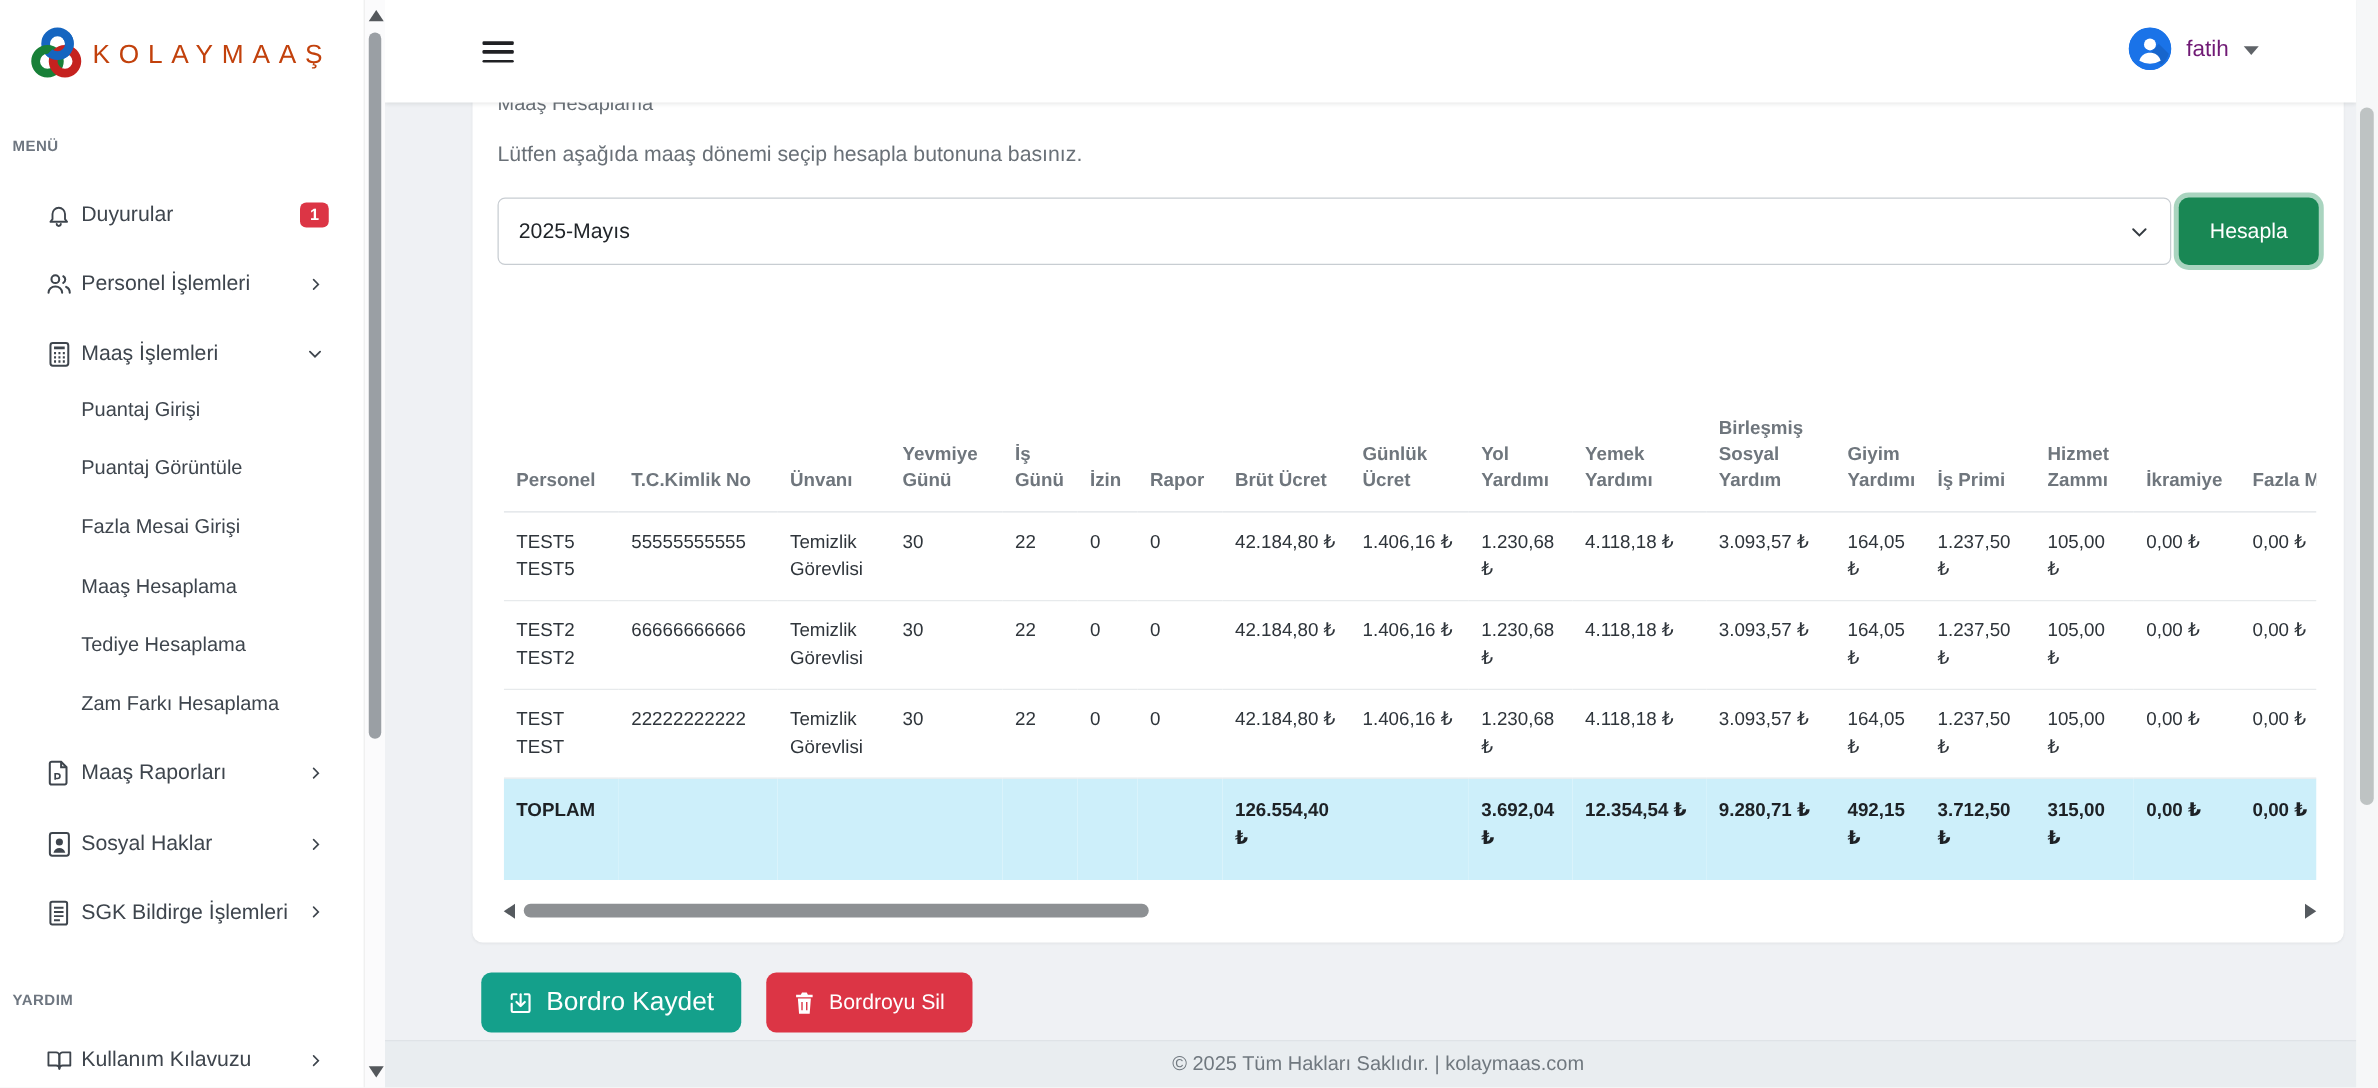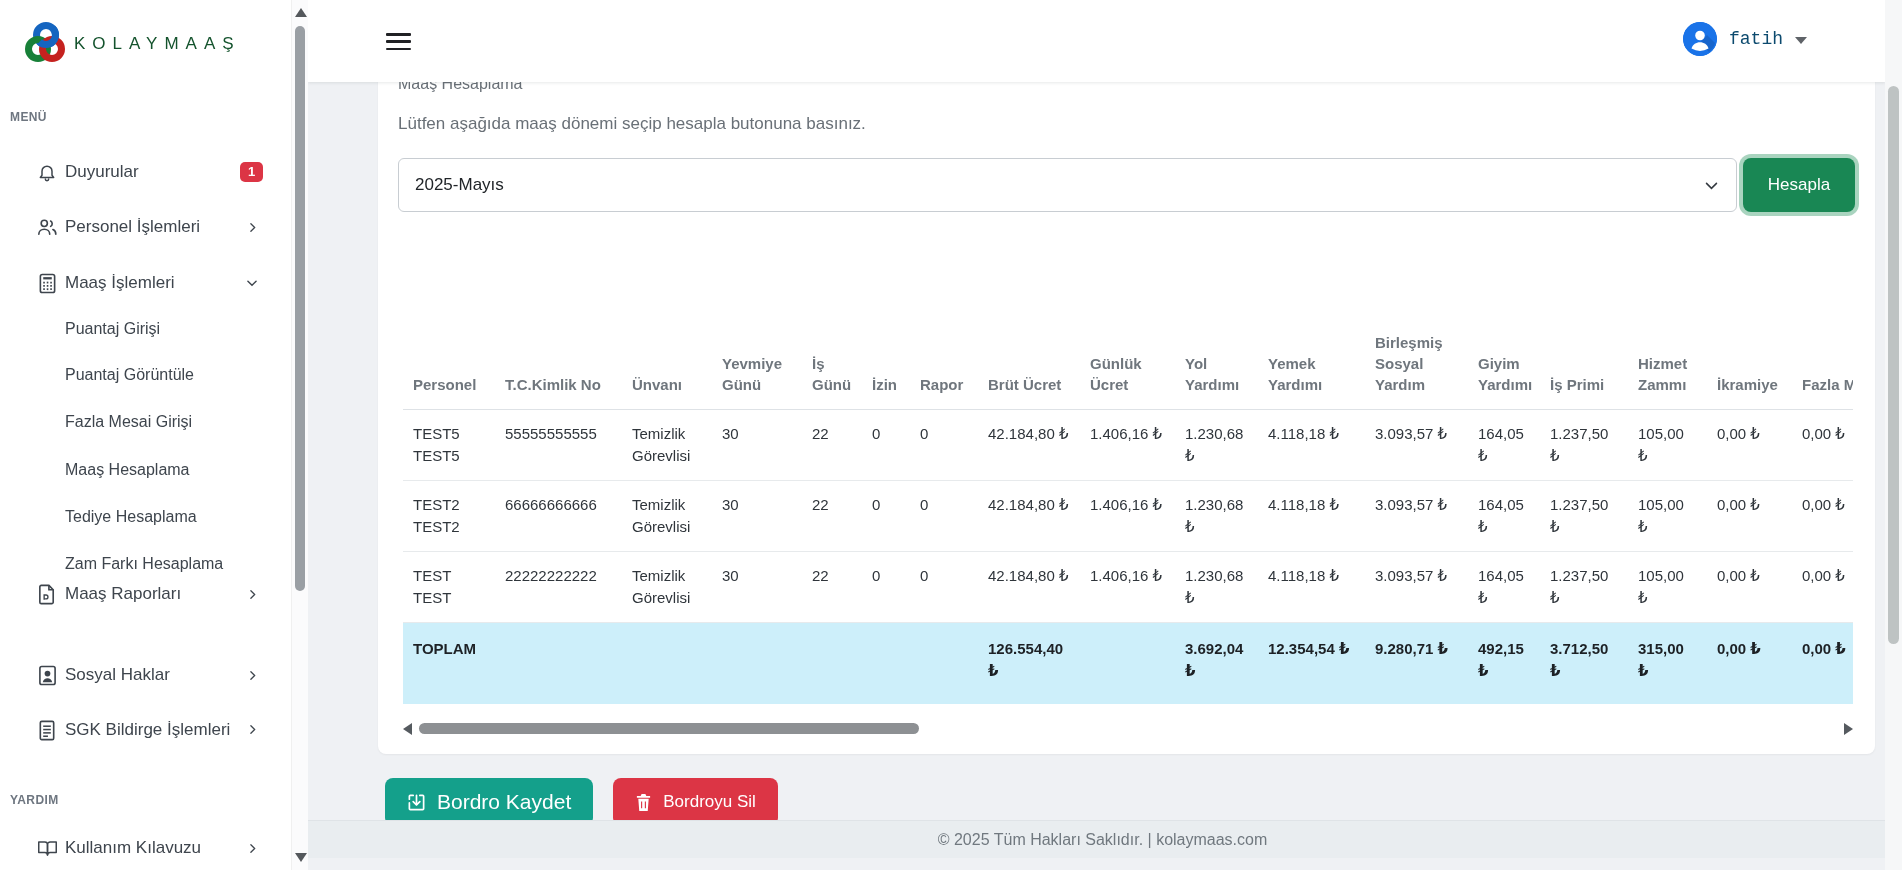--- a/index.html
+++ b/index.html
@@ -3,21 +3,21 @@
 <meta charset="utf-8">
 <style>
   * { margin:0; padding:0; box-sizing:border-box; }
   html,body { width:1902px; height:870px; overflow:hidden; }
   body { font-family:"Liberation Sans","DejaVu Sans",sans-serif; background:#eff1f4; color:#343a40; }
   .app { position:relative; width:1902px; height:870px; }
 
   
   .sidebar { position:absolute; left:0; top:0; width:291px; height:870px; background:#fff; z-index:6; }
   .brand { position:absolute; left:22px; top:16px; height:56px; display:flex; align-items:center; gap:8px; }
-  .brand-text { font-size:17px; letter-spacing:7px; color:#14532d; font-weight:500; }
+  .brand-text { font-size:21px; letter-spacing:7px; color:#c2410c; font-weight:500; }
   .section-label { position:absolute; left:10px; font-size:12px; font-weight:700; color:#6e7680; letter-spacing:.4px; }
   .nav-item { position:absolute; left:0; width:291px; height:30px; display:flex; align-items:center; cursor:pointer; }
   .nico { position:absolute; left:36px; width:22px; height:22px; color:#3e454d; display:flex; align-items:center; justify-content:center; }
   .nlabel { position:absolute; left:65px; font-size:17px; color:#3e454d; white-space:nowrap; }
   .wrap-label { position:absolute; left:10px; width:230px; text-indent:55px; font-size:17px; color:#3e454d; line-height:30px; }
   .nchev { position:absolute; right:32px; color:#3e454d; display:flex; }
   .badge { position:absolute; left:240px; background:#dc3545; color:#fff; font-size:13px; font-weight:700; border-radius:5px; padding:2px 8px; line-height:16px; }
   .sub-item { position:absolute; left:65px; font-size:16px; color:#3e454d; white-space:nowrap; cursor:pointer; }
 
   
@@ -25,21 +25,21 @@
   .side-scroll .thumb { position:absolute; left:3px; top:26px; width:10px; height:565px; background:#9a9fa4; border-radius:6px; }
   .tri-up { position:absolute; left:3px; top:8px; width:0; height:0; border-left:6px solid transparent; border-right:6px solid transparent; border-bottom:9px solid #54585c; }
   .tri-down { position:absolute; left:3px; bottom:8px; width:0; height:0; border-left:6px solid transparent; border-right:6px solid transparent; border-top:9px solid #54585c; }
 
   
   .topbar { position:absolute; left:308px; right:17px; top:0; height:82px; background:#fff; z-index:5; box-shadow:0 1px 3px rgba(60,64,67,.12); display:flex; align-items:center; }
   .hamburger { position:absolute; left:78px; top:33px; width:25px; height:17px; display:flex; flex-direction:column; justify-content:space-between; cursor:pointer; }
   .hamburger span { display:block; height:2.5px; background:#202124; border-radius:1px; }
   .user-menu { position:absolute; right:78px; top:22px; display:flex; align-items:center; gap:12px; cursor:pointer; }
   .avatar { width:34px; height:34px; border-radius:50%; background:#1a73e8; display:flex; align-items:center; justify-content:center; overflow:hidden; }
-  .user-name { font-size:18px; color:#0c4a6e;font-family:Liberation Mono, monospace; }
+  .user-name { font-size:18px; color:#701a75; }
   .caret { width:0; height:0; border-left:6px solid transparent; border-right:6px solid transparent; border-top:7px solid #5f6368; margin-top:3px; }
 
   
   .content { position:absolute; left:308px; right:17px; top:82px; bottom:0; background:#eff1f4; }
   .card { position:absolute; left:70px; top:-14px; width:1497px; min-height:686px; background:#fff; border-radius:0 0 8px 8px; box-shadow:0 1px 2px rgba(0,0,0,.05); padding:6px 20px 0; z-index:1; }
   .card-title { font-size:16px; color:#697077; line-height:20px; }
   .card-subtitle { font-size:17px; color:#697077; margin-top:20px; }
   .select-row { margin-top:24px; display:flex; align-items:center; }
   .period-select { position:relative; width:1340px; height:54px; border:1px solid #c8cdd2; border-radius:6px; background:#fff; display:flex; align-items:center; padding:0 40px 0 16px; font-size:17px; color:#212529; cursor:pointer; }
   .period-select .chev { position:absolute; right:16px; top:18px; color:#343a40; }
@@ -53,21 +53,21 @@
 
   .hscroll { position:relative; margin:16px 0 0 5px; width:1450px; height:16px; }
   .hscroll .arrow-l { position:absolute; left:0; top:3px; width:0; height:0; border-top:6px solid transparent; border-bottom:6px solid transparent; border-right:9px solid #555a5f; cursor:pointer; }
   .hscroll .arrow-r { position:absolute; right:0; top:3px; width:0; height:0; border-top:6px solid transparent; border-bottom:6px solid transparent; border-left:9px solid #555a5f; cursor:pointer; }
   .hscroll .hthumb { position:absolute; left:16px; top:3px; width:500px; height:11px; background:#8d9093; border-radius:6px; cursor:grab; }
 
   .actions { position:absolute; left:77px; top:696px; display:flex; gap:20px; }
   .btn-save { height:48px; padding:0 22px; background:#14a08b; border:none; border-radius:8px; color:#fff; font-size:21px; font-family:inherit; display:flex; align-items:center; gap:11px; cursor:pointer; }
   .btn-delete { height:48px; padding:0 22px; background:#dc3545; border:none; border-radius:8px; color:#fff; font-size:17px; font-family:inherit; display:flex; align-items:center; gap:11px; cursor:pointer; }
 
-  footer.page-footer { position:absolute; left:0; right:0; bottom:12px; height:38px; background:#e9edf0; border-top:1px solid #dfe3e7; display:flex; align-items:center; justify-content:center; font-size:16px; color:#70787f;padding-left:12px; }
+  footer.page-footer { position:absolute; left:0; right:0; bottom:0; height:38px; background:#e9edf0; border-top:1px solid #dfe3e7; display:flex; align-items:center; justify-content:center; font-size:16px; color:#70787f;padding-left:12px; }
 
   
   .page-scroll { position:absolute; right:0; top:0; width:17px; height:870px; background:#f6f7f8; z-index:8; }
   .page-scroll .thumb { position:absolute; left:3px; top:86px; width:11px; height:558px; background:#bec3c3; border-radius:6px; }
 
   svg { display:block; }
 </style>
 </head>
 <body>
 
@@ -142,21 +142,21 @@
       </span>
     </div>
 
     <div class="sub-item" style="top:320px">Puantaj Girişi</div>
     <div class="sub-item" style="top:366px">Puantaj Görüntüle</div>
     <div class="sub-item" style="top:413px">Fazla Mesai Girişi</div>
     <div class="sub-item" style="top:461px">Maaş Hesaplama</div>
     <div class="sub-item" style="top:508px">Tediye Hesaplama</div>
     <div class="sub-item" style="top:555px">Zam Farkı Hesaplama</div>
 
-    <div class="nav-item" style="top:579px">
+    <div class="nav-item" style="top:603px">
       <span class="nico">
         <svg width="18" height="21" viewBox="0 0 18 22" fill="none" stroke="currentColor" stroke-width="1.7">
             <path d="M3 1.5h8l4.5 4.5v13a1.5 1.5 0 0 1-1.5 1.5H3A1.5 1.5 0 0 1 1.5 19V3A1.5 1.5 0 0 1 3 1.5z"></path>
             <path d="M11 1.5V6h4.5"></path>
             <path d="M6 16.5v-5h2a2 2 0 0 1 0 4H6" stroke-width="1.4"></path>
           </svg>
       </span>
       <span class="nlabel">Maaş Raporları</span>
       <span class="nchev">
         <svg width="13" height="13" viewBox="0 0 24 24" fill="none" stroke="currentColor" stroke-width="2.4" stroke-linecap="round">

